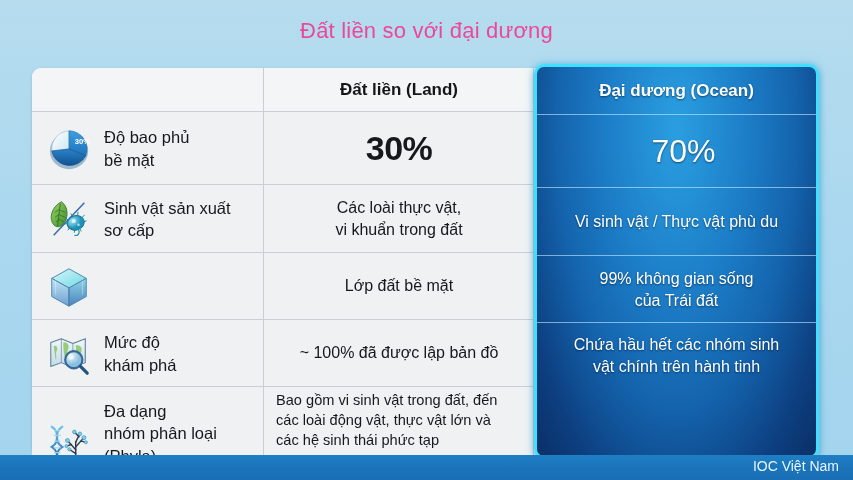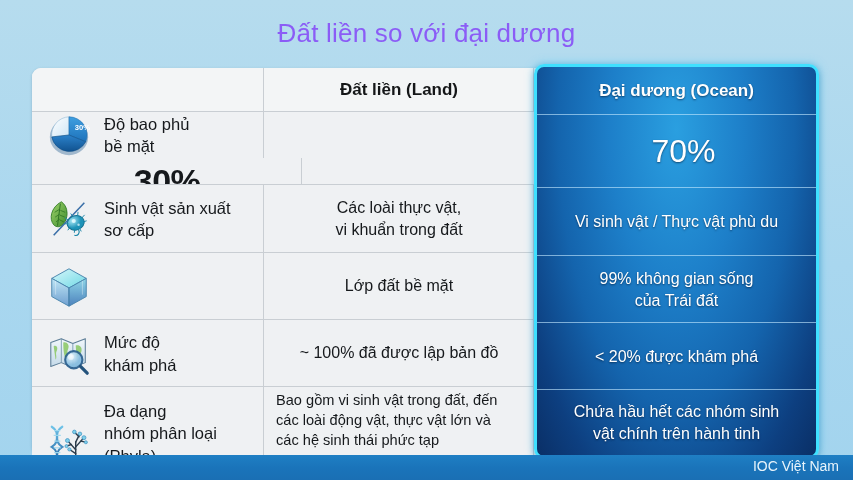--- a/index.html
+++ b/index.html
@@ -16,22 +16,22 @@
     position: relative;
   }
 
   
   .title {
     position: absolute;
     top: 18px;
     left: 0;
     width: 853px;
     text-align: center;
-    font-size: 26px;
-    color: #8b5cf6;
+    font-size: 22px;
+    color: #ec4899;
     letter-spacing: 0.2px;
     font-weight: 400;
     white-space: nowrap;
   }
 
   
   .table {
     position: absolute;
     left: 32px;
     top: 68px;
@@ -219,21 +219,21 @@
 <div class="table">
 
   <div class="row header-row">
     <div class="col-label"></div>
     <div class="col-land">
       <div class="hdr-text">Đất liền (Land)</div>
     </div>
     <div class="col-ocean"></div>
   </div>
 
-  <div class="row data-row" style="top:44px;height:73px;flex-direction:column;">
+  <div class="row data-row" style="top:44px;height:73px;">
     <div class="col-label">
       <div class="label-cell">
         <svg class="icon" viewBox="0 0 48 48">
           <defs>
             <linearGradient id="pgA" x1="0" y1="0" x2="1" y2="1">
               <stop offset="0" stop-color="#ffffff"></stop>
                 <stop offset="1" stop-color="#cfe6f5"></stop>
             </linearGradient>
             <linearGradient id="pgB" x1="0" y1="0" x2="0" y2="1">
               <stop offset="0" stop-color="#3f9fe0"></stop>
@@ -425,21 +425,20 @@
     </div>
     <div class="col-ocean"></div>
   </div>
 
   <div class="ocean-col">
     <div class="ocean-cell hdr" style="height:48px;">Đại dương (Ocean)</div>
     <div class="ocean-cell big" style="height:73px;">70%</div>
     <div class="ocean-cell" style="height:68px;">Vi sinh vật / Thực vật phù du</div>
     <div class="ocean-cell" style="height:67px;">99% không gian sống
 của Trái đất</div>
-    <div class="ocean-cell" style="height:67px;">&lt; 20% được khám phá</div>
     <div class="ocean-cell last" style="height:66px;">Chứa hầu hết các nhóm sinh
 vật chính trên hành tinh</div>
   </div>
 
 </div>
 
 <div class="footer-bar">
   <div class="footer-text">IOC Việt Nam</div>
 </div>
 

